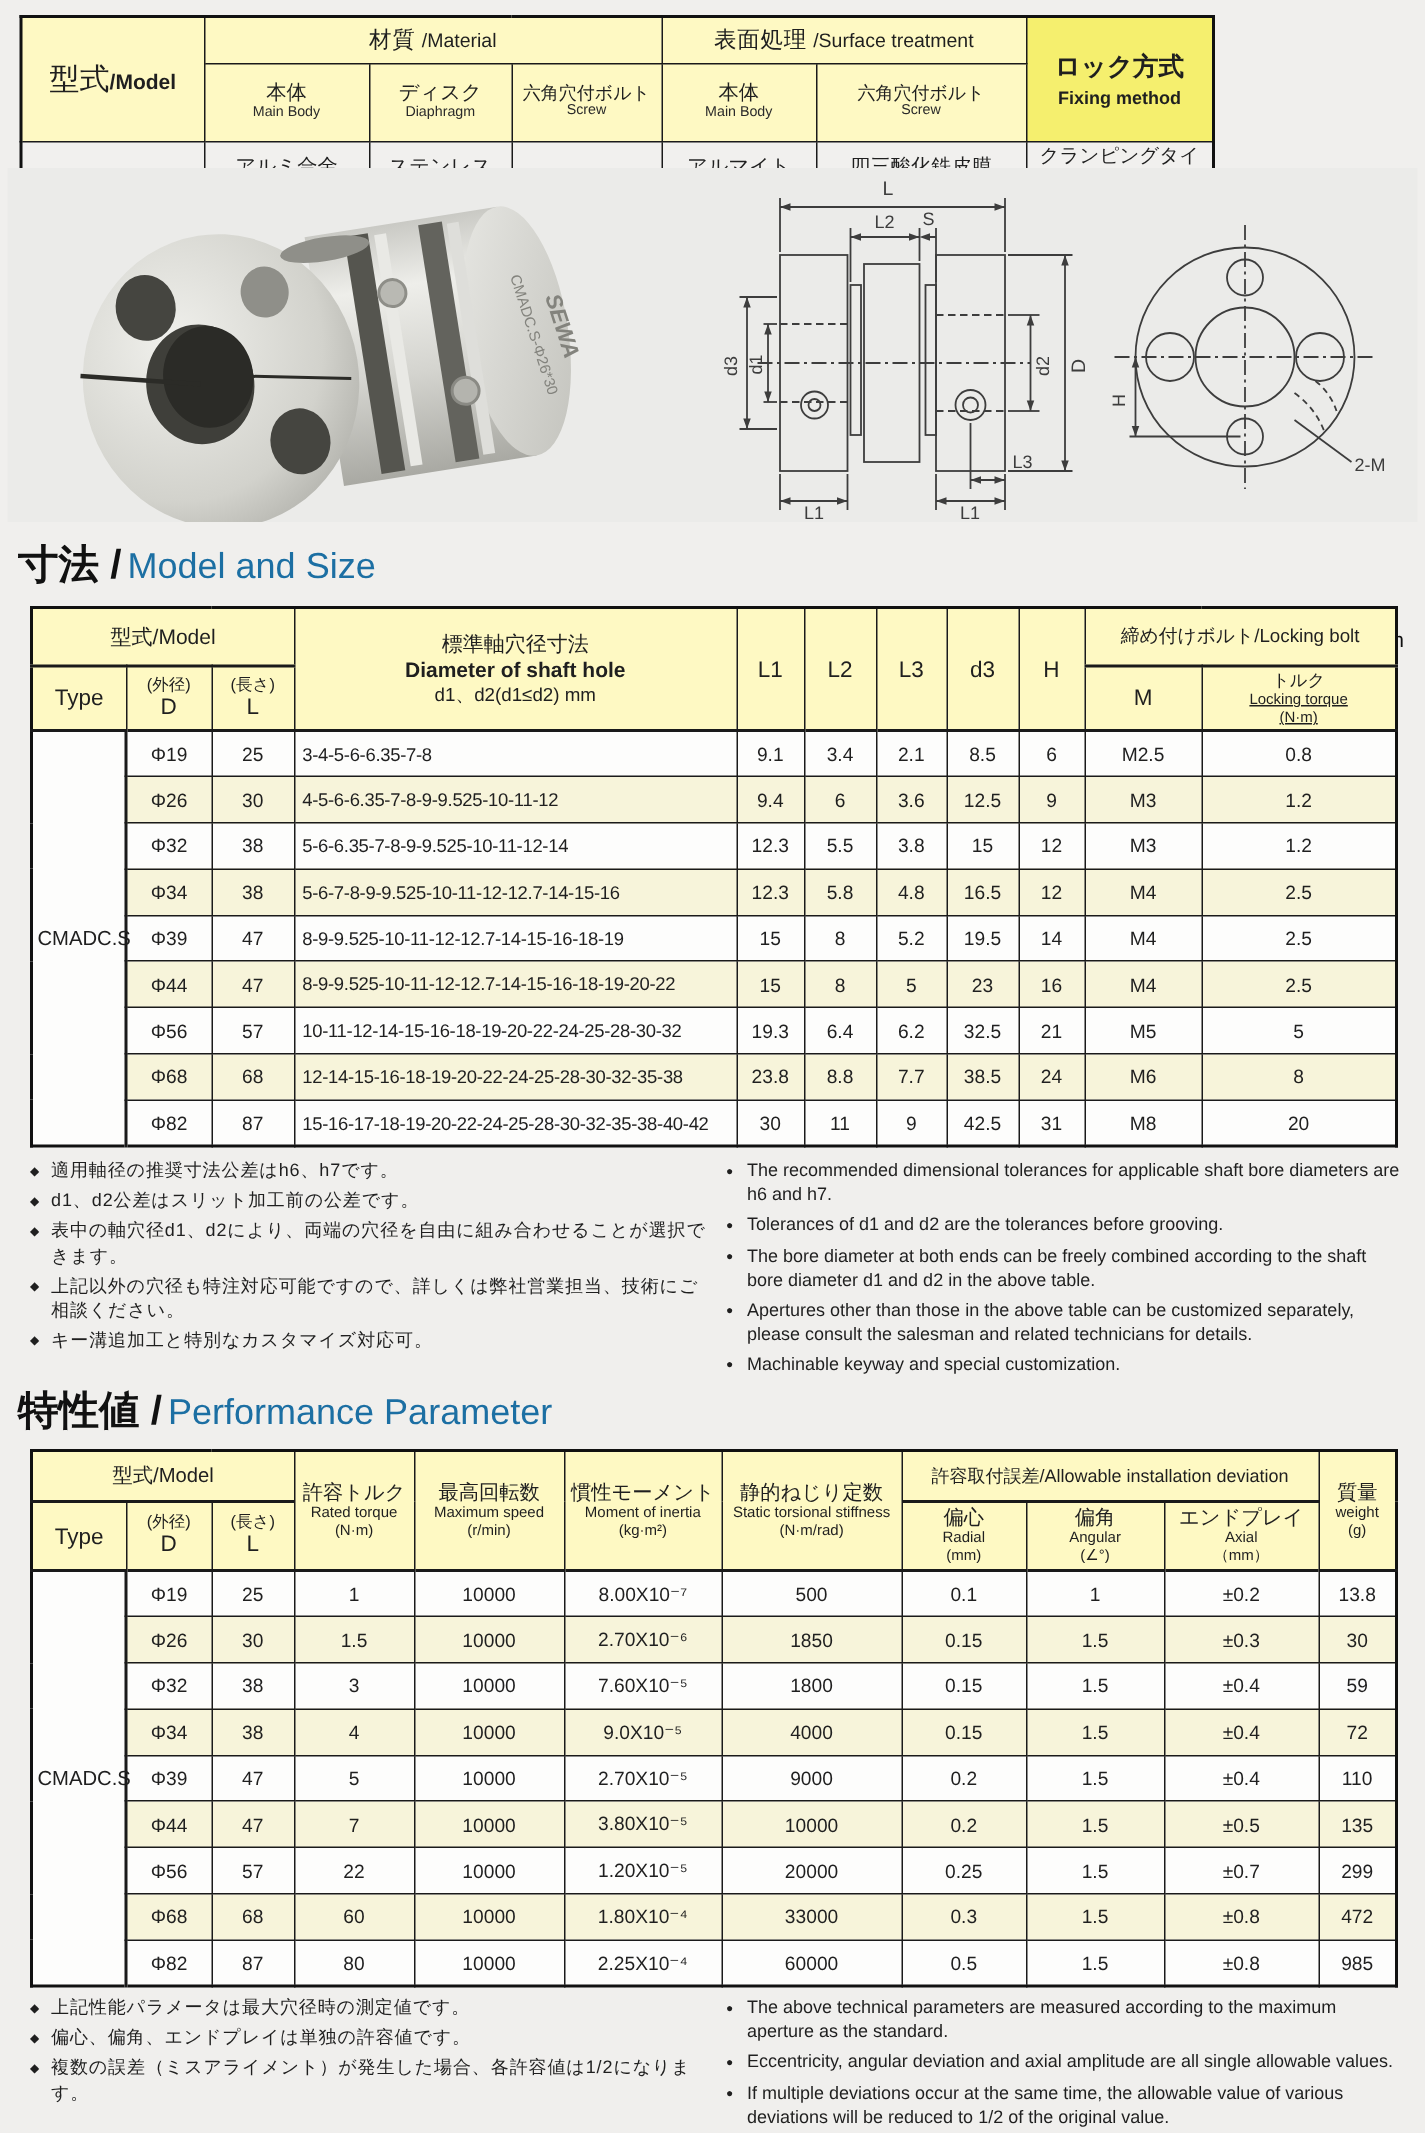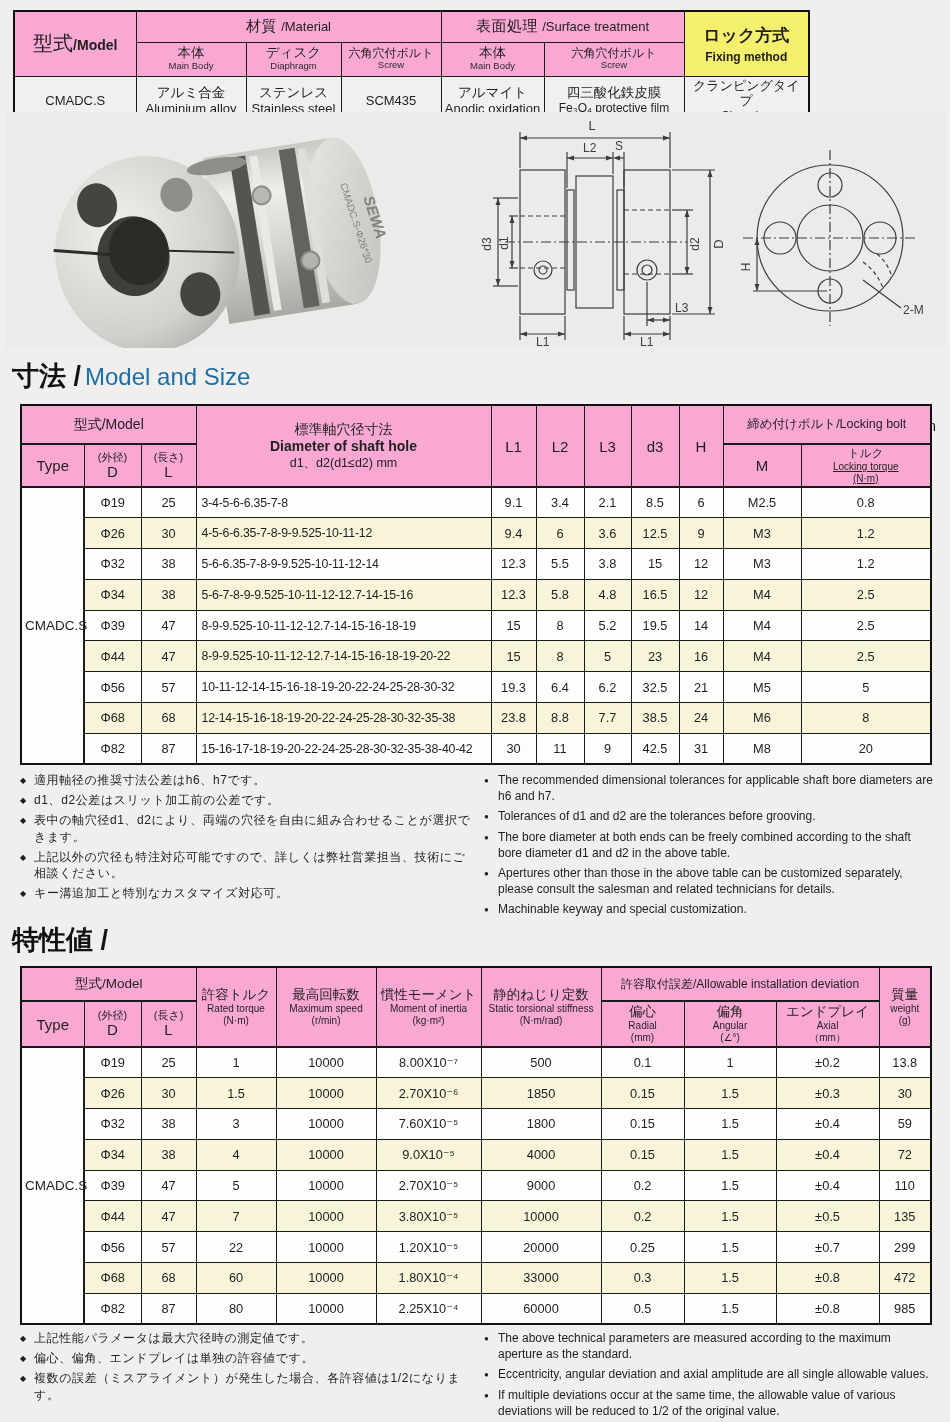--- a/index.html
+++ b/index.html
@@ -3,31 +3,31 @@
 <meta charset="utf-8">
 <style>
   * { margin:0; padding:0; box-sizing:border-box; }
   html,body { background:#f0efed; }
   body { font-family:"Liberation Sans","DejaVu Sans",sans-serif; color:#1f1f1f; }
   #page { position:relative; width:950px; height:1422px; background:#f0efed; overflow:hidden; }
 
   
   table { border-collapse:collapse; table-layout:fixed; background:#fdfdfc; }
   th,td { border:1.6px solid #1a1a1a; text-align:center; vertical-align:middle; padding:1px 3px; }
-  .hd { background:#f9a8d4; font-weight:normal; }
+  .hd { background:#fef9c3; font-weight:normal; }
   .ylw { background:#f5ef6e; }
   tr.alt td { background:#f7f4da; }
   .jp-big { font-size:15px; letter-spacing:.5px; }
   .en-sub { font-size:9.5px; color:#2a2a2a; display:block; line-height:1.15; }
 
   
   #topTable { position:absolute; left:13px; top:10px; width:795px; border:2.6px solid #111; }
   #topTable th,#topTable td { border-width:1.8px; }
   #topTable .r1 th { height:31px; font-size:15px; }
-  #topTable .r2 th { height:34px; }
+  #topTable .r2 th { height:52px; }
   #topTable .r2 .jp { font-size:13.5px; display:block; line-height:1.1; }
   #topTable .r3 td { height:35px; font-size:13px; background:#f1f0ee; }
   #topTable .r3 .jp { font-size:13.5px; display:block; line-height:1.2; }
   .model-span { font-size:20px; }
   .model-span small { font-size:14px;font-weight:bold; }
   .fix-hd .jp { font-size:17px; display:block; }
 
   
   #imgStrip { position:absolute; left:5px; top:112px; width:940px; height:236px; background:#ebebe9; display:flex; }
   #photoBox { width:460px; height:236px; position:relative; }
@@ -499,20 +499,21 @@
           <li>
             <span class="blt">●</span>
             <span>Machinable keyway and special customization.</span>
           </li>
         </ul>
       </div>
   </div>
 
   <div class="secTitle" style="top:922px">
     <span class="jp">特性値 /</span>
+    <span class="en">Performance Parameter</span>
   </div>
 
   <table id="perfTable">
     <colgroup>
       <col style="width:63px">
         <col style="width:57px">
         <col style="width:55px">
         <col style="width:80px">
       <col style="width:100px">
         <col style="width:105px">

